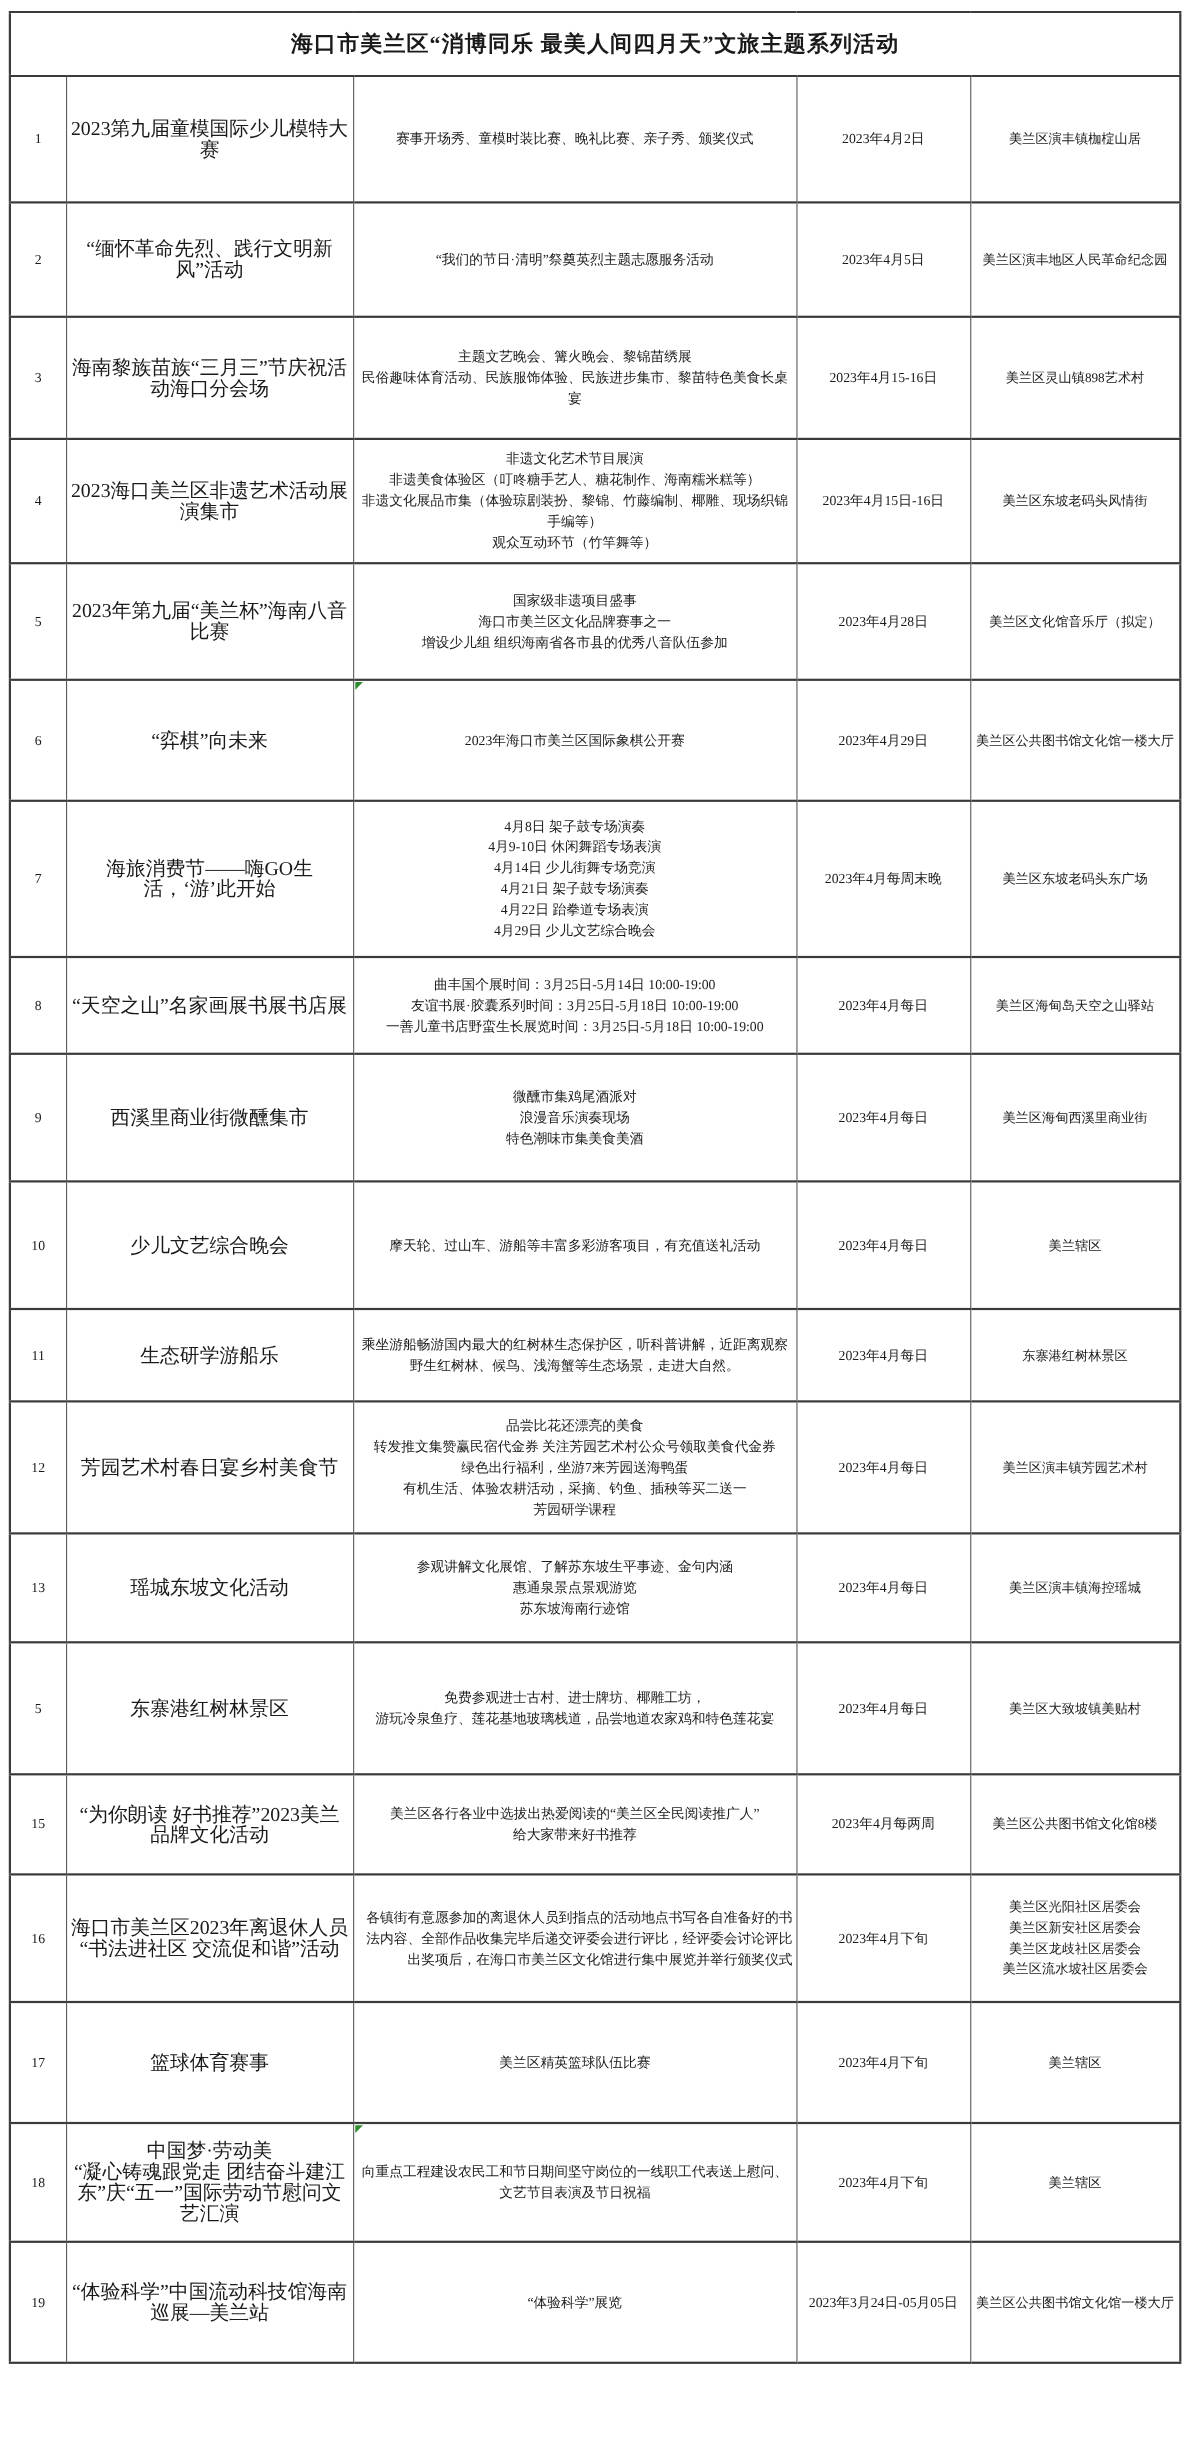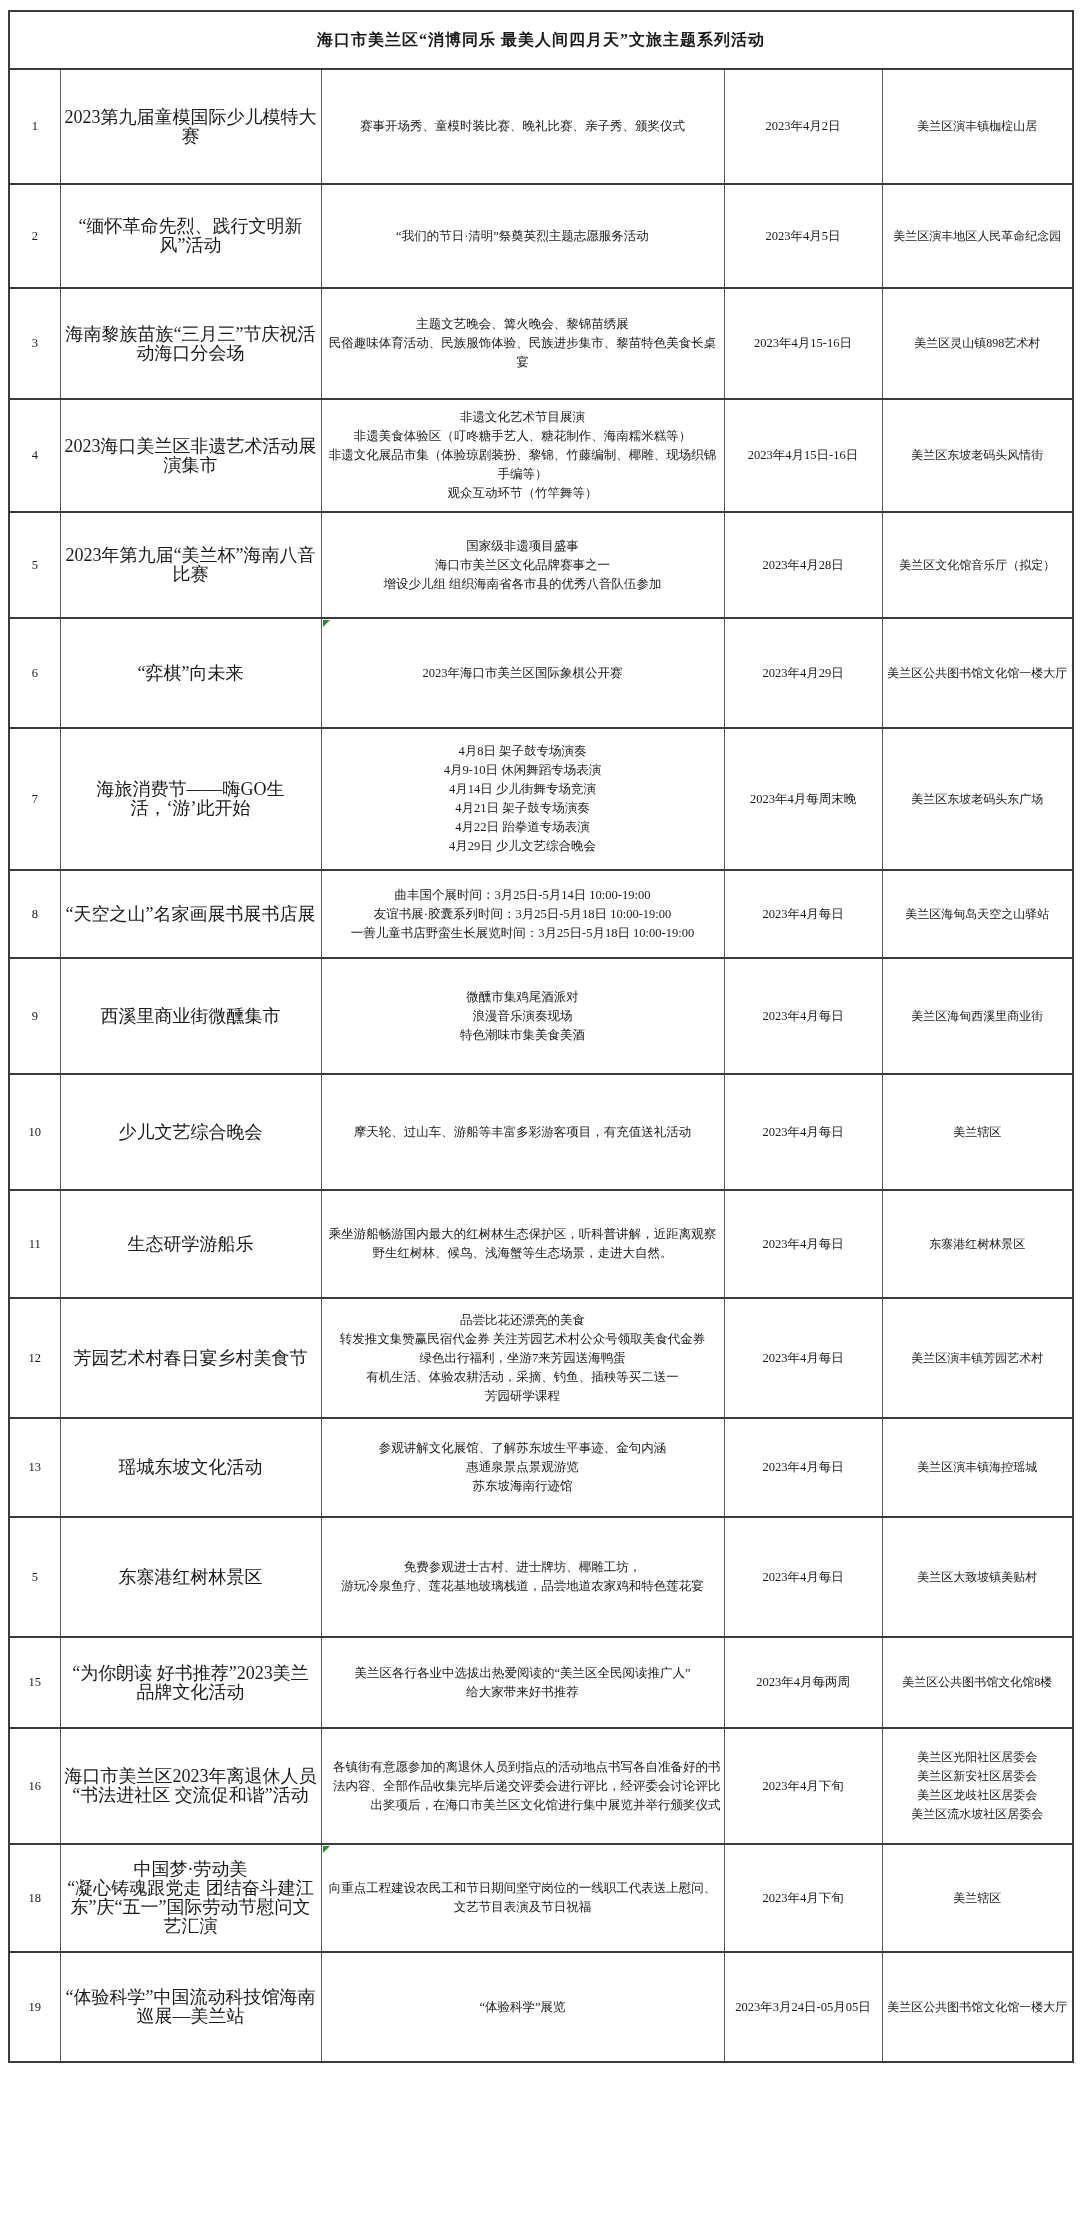--- a/index.html
+++ b/index.html
@@ -31,21 +31,21 @@
     vertical-align:middle;
     text-align:center;
     font-size:12.5px;
     line-height:19px;
     padding:2px 3px;
     white-space:pre-line;
     overflow:hidden;
     position:relative;
   }
   td.title-cell{
-    font-size:16px;
+    font-size:20px;
     font-weight:bold;
     height:52px;
     line-height:30px;
     white-space:normal;
     border-bottom:1px solid var(--border-light);
     background:#FFFFFF;
     letter-spacing:1px;
   }
   tr.header-row td{
     background:var(--header-bg);
@@ -159,21 +159,21 @@
     <td class="c-date">2023年4月每日</td>
     <td class="c-addr">美兰区海甸西溪里商业街</td>
   </tr>
   <tr style="height:116px">
     <td class="c-no">10</td>
     <td class="c-theme">少儿文艺综合晚会</td>
     <td class="c-content">摩天轮、过山车、游船等丰富多彩游客项目，有充值送礼活动</td>
     <td class="c-date">2023年4月每日</td>
     <td class="c-addr">美兰辖区</td>
   </tr>
-  <tr style="height:108px">
+  <tr style="height:84px">
     <td class="c-no">11</td>
     <td class="c-theme">生态研学游船乐</td>
     <td class="c-content">乘坐游船畅游国内最大的红树林生态保护区，听科普讲解，近距离观察野生红树林、候鸟、浅海蟹等生态场景，走进大自然。</td>
     <td class="c-date">2023年4月每日</td>
     <td class="c-addr">东寨港红树林景区</td>
   </tr>
   <tr style="height:120px">
     <td class="c-no">12</td>
     <td class="c-theme">芳园艺术村春日宴乡村美食节</td>
     <td class="c-content">品尝比花还漂亮的美食
@@ -213,20 +213,27 @@
     <td class="c-no">16</td>
     <td class="c-theme">海口市美兰区2023年离退休人员
 “书法进社区 交流促和谐”活动</td>
     <td class="c-content left">各镇街有意愿参加的离退休人员到指点的活动地点书写各自准备好的书法内容、全部作品收集完毕后递交评委会进行评比，经评委会讨论评比出奖项后，在海口市美兰区文化馆进行集中展览并举行颁奖仪式</td>
     <td class="c-date">2023年4月下旬</td>
     <td class="c-addr">美兰区光阳社区居委会
 美兰区新安社区居委会
 美兰区龙歧社区居委会
 美兰区流水坡社区居委会</td>
   </tr>
+  <tr style="height:110px">
+    <td class="c-no">17</td>
+    <td class="c-theme">篮球体育赛事</td>
+    <td class="c-content">美兰区精英篮球队伍比赛</td>
+    <td class="c-date">2023年4月下旬</td>
+    <td class="c-addr">美兰辖区</td>
+  </tr>
   <tr style="height:108px">
     <td class="c-no">18</td>
     <td class="c-theme">中国梦·劳动美
 “凝心铸魂跟党走 团结奋斗建江东”庆“五一”国际劳动节慰问文艺汇演</td>
     <td class="c-content"><i class="gtri"></i><span>向重点工程建设农民工和节日期间坚守岗位的一线职工代表送上慰问、文艺节目表演及节日祝福</span></td>
     <td class="c-date">2023年4月下旬</td>
     <td class="c-addr">美兰辖区</td>
   </tr>
   <tr style="height:110px">
     <td class="c-no">19</td>

